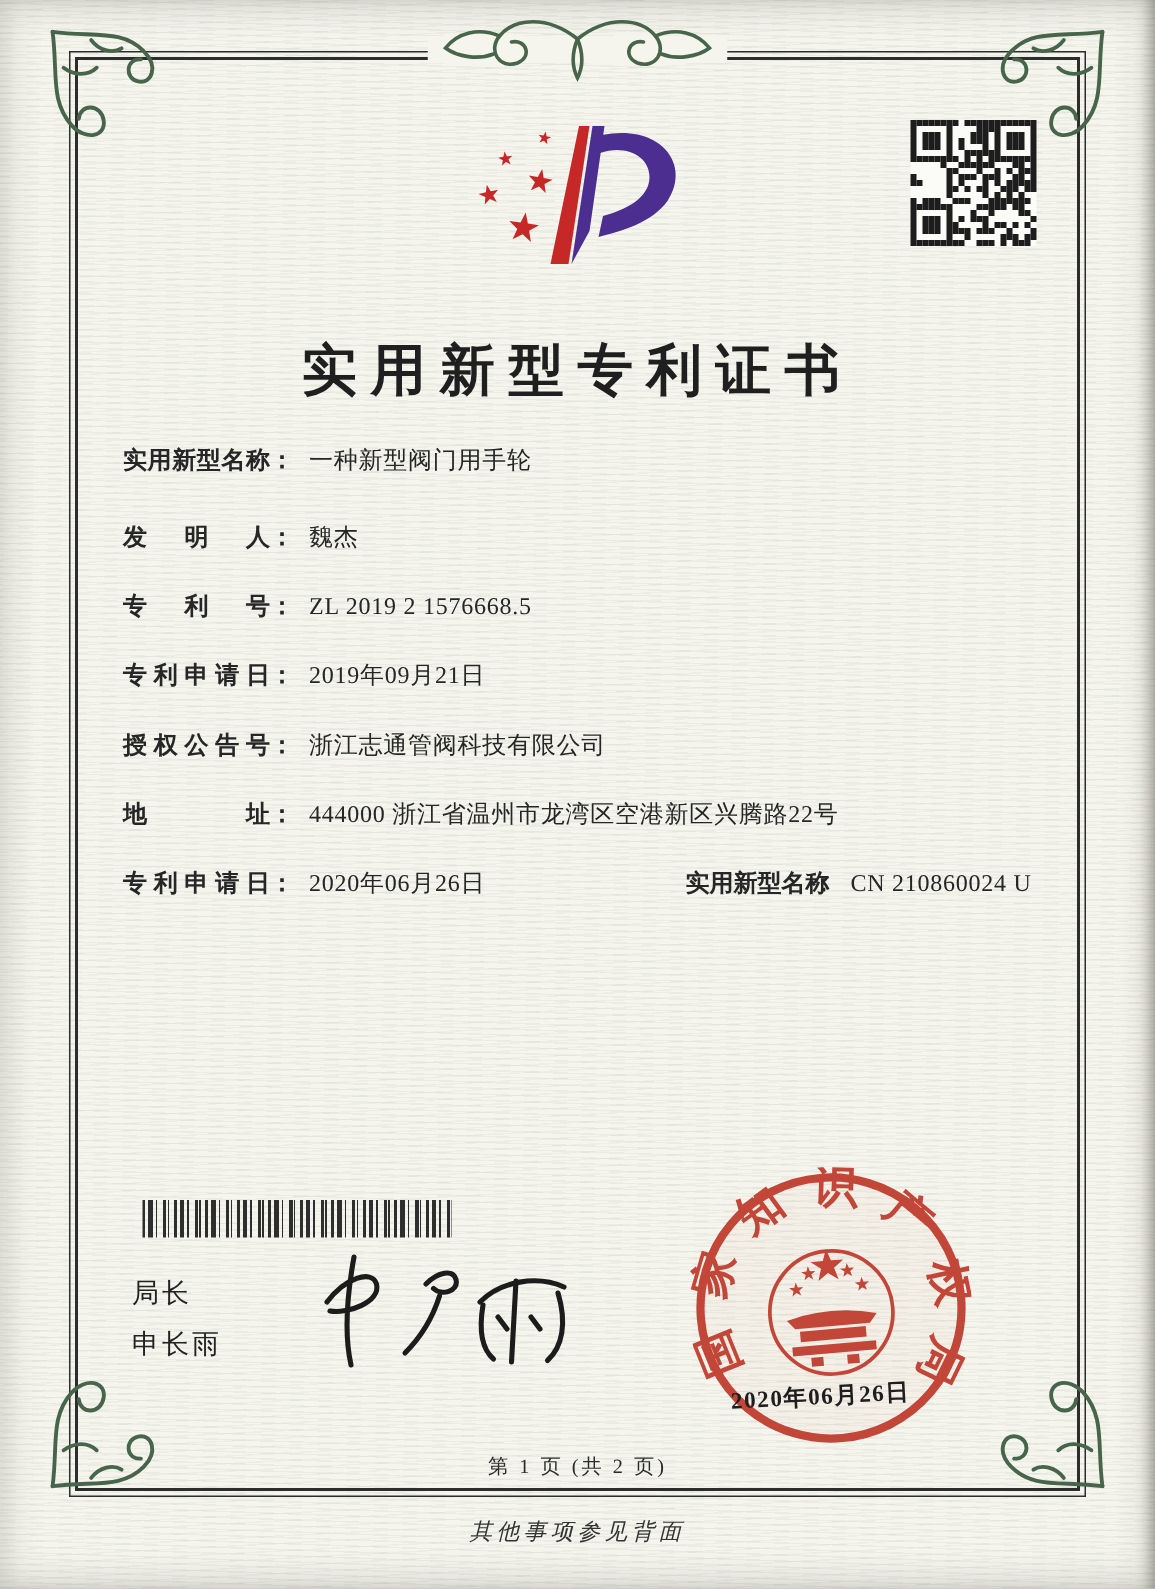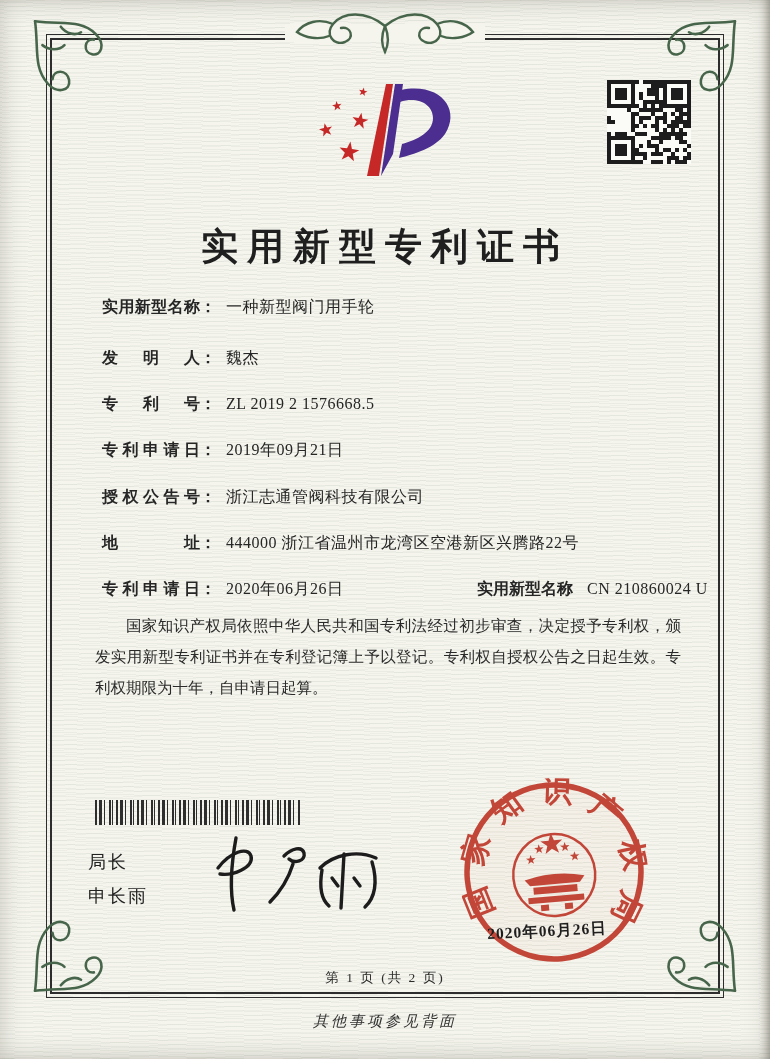--- a/index.html
+++ b/index.html
@@ -23,21 +23,21 @@
   .logo{position:absolute;left:303px;top:76px;width:178px;height:108px;}
   .qr{position:absolute;left:607px;top:80px;width:84px;height:84px;background:#fbfbf8;}
   .qr i{position:absolute;width:4px;height:4px;background:#1d1d1d;}
   .title{
     position:absolute;left:0;top:198px;width:100%;text-align:center;
     font-size:37px;font-weight:bold;color:#1f1f1f;letter-spacing:9px;
     font-family:"DejaVu Serif","Liberation Serif",serif;
     margin-top:24px;
   }
   .row{position:absolute;left:82px;font-size:16px;color:#262626;white-space:nowrap;}
-  .flabel{display:inline-block;width:98px;text-align:justify;text-align-last:justify;font-weight:600;margin-left:20px;}
+  .flabel{display:inline-block;width:98px;text-align:justify;text-align-last:justify;font-weight:600;}
   .colon{margin-right:10px;font-weight:600;}
   .fval{letter-spacing:.5px;}
   .pair2{position:absolute;left:375px;top:0;}
   .pair2 .flabel{width:84px;}
   .body-text{
     position:absolute;left:95px;top:610px;width:586px;
     font-size:15.5px;line-height:31px;color:#2a2a2a;text-align:justify;
   }
   .body-text p{margin:0;text-indent:2em;}
   .barcode{
@@ -398,21 +398,20 @@
   <div class="row" style="top:579px;width:600px;">
     <span>
       <span class="flabel">专利申请日</span><span class="colon">：</span><span class="fval">2020年06月26日</span>
     </span>
     <span class="pair2">
       <span class="flabel">实用新型名称</span><span class="colon">：</span><span class="fval">CN 210860024 U</span>
     </span>
   </div>
 
   <div class="body-text">
-    <p>国家知识产权局依照中华人民共和国专利法经过初步审查，决定授予专利权，颁发实用新型专利证书并在专利登记簿上予以登记。专利权自授权公告之日起生效。专利权期限为十年，自申请日起算。</p>
   </div>
 
   <div class="barcode"></div>
 
   <div class="chief-title">局长</div>
   <div class="chief-name">申长雨</div>
 
   <svg class="signature" viewBox="0 0 200 90">
     <g fill="none" stroke="#1c1c1c" stroke-width="3.4" stroke-linecap="round" stroke-linejoin="round">
       <path d="M26,40 C38,24 56,18 59,28 C62,40 40,48 28,46"></path>

